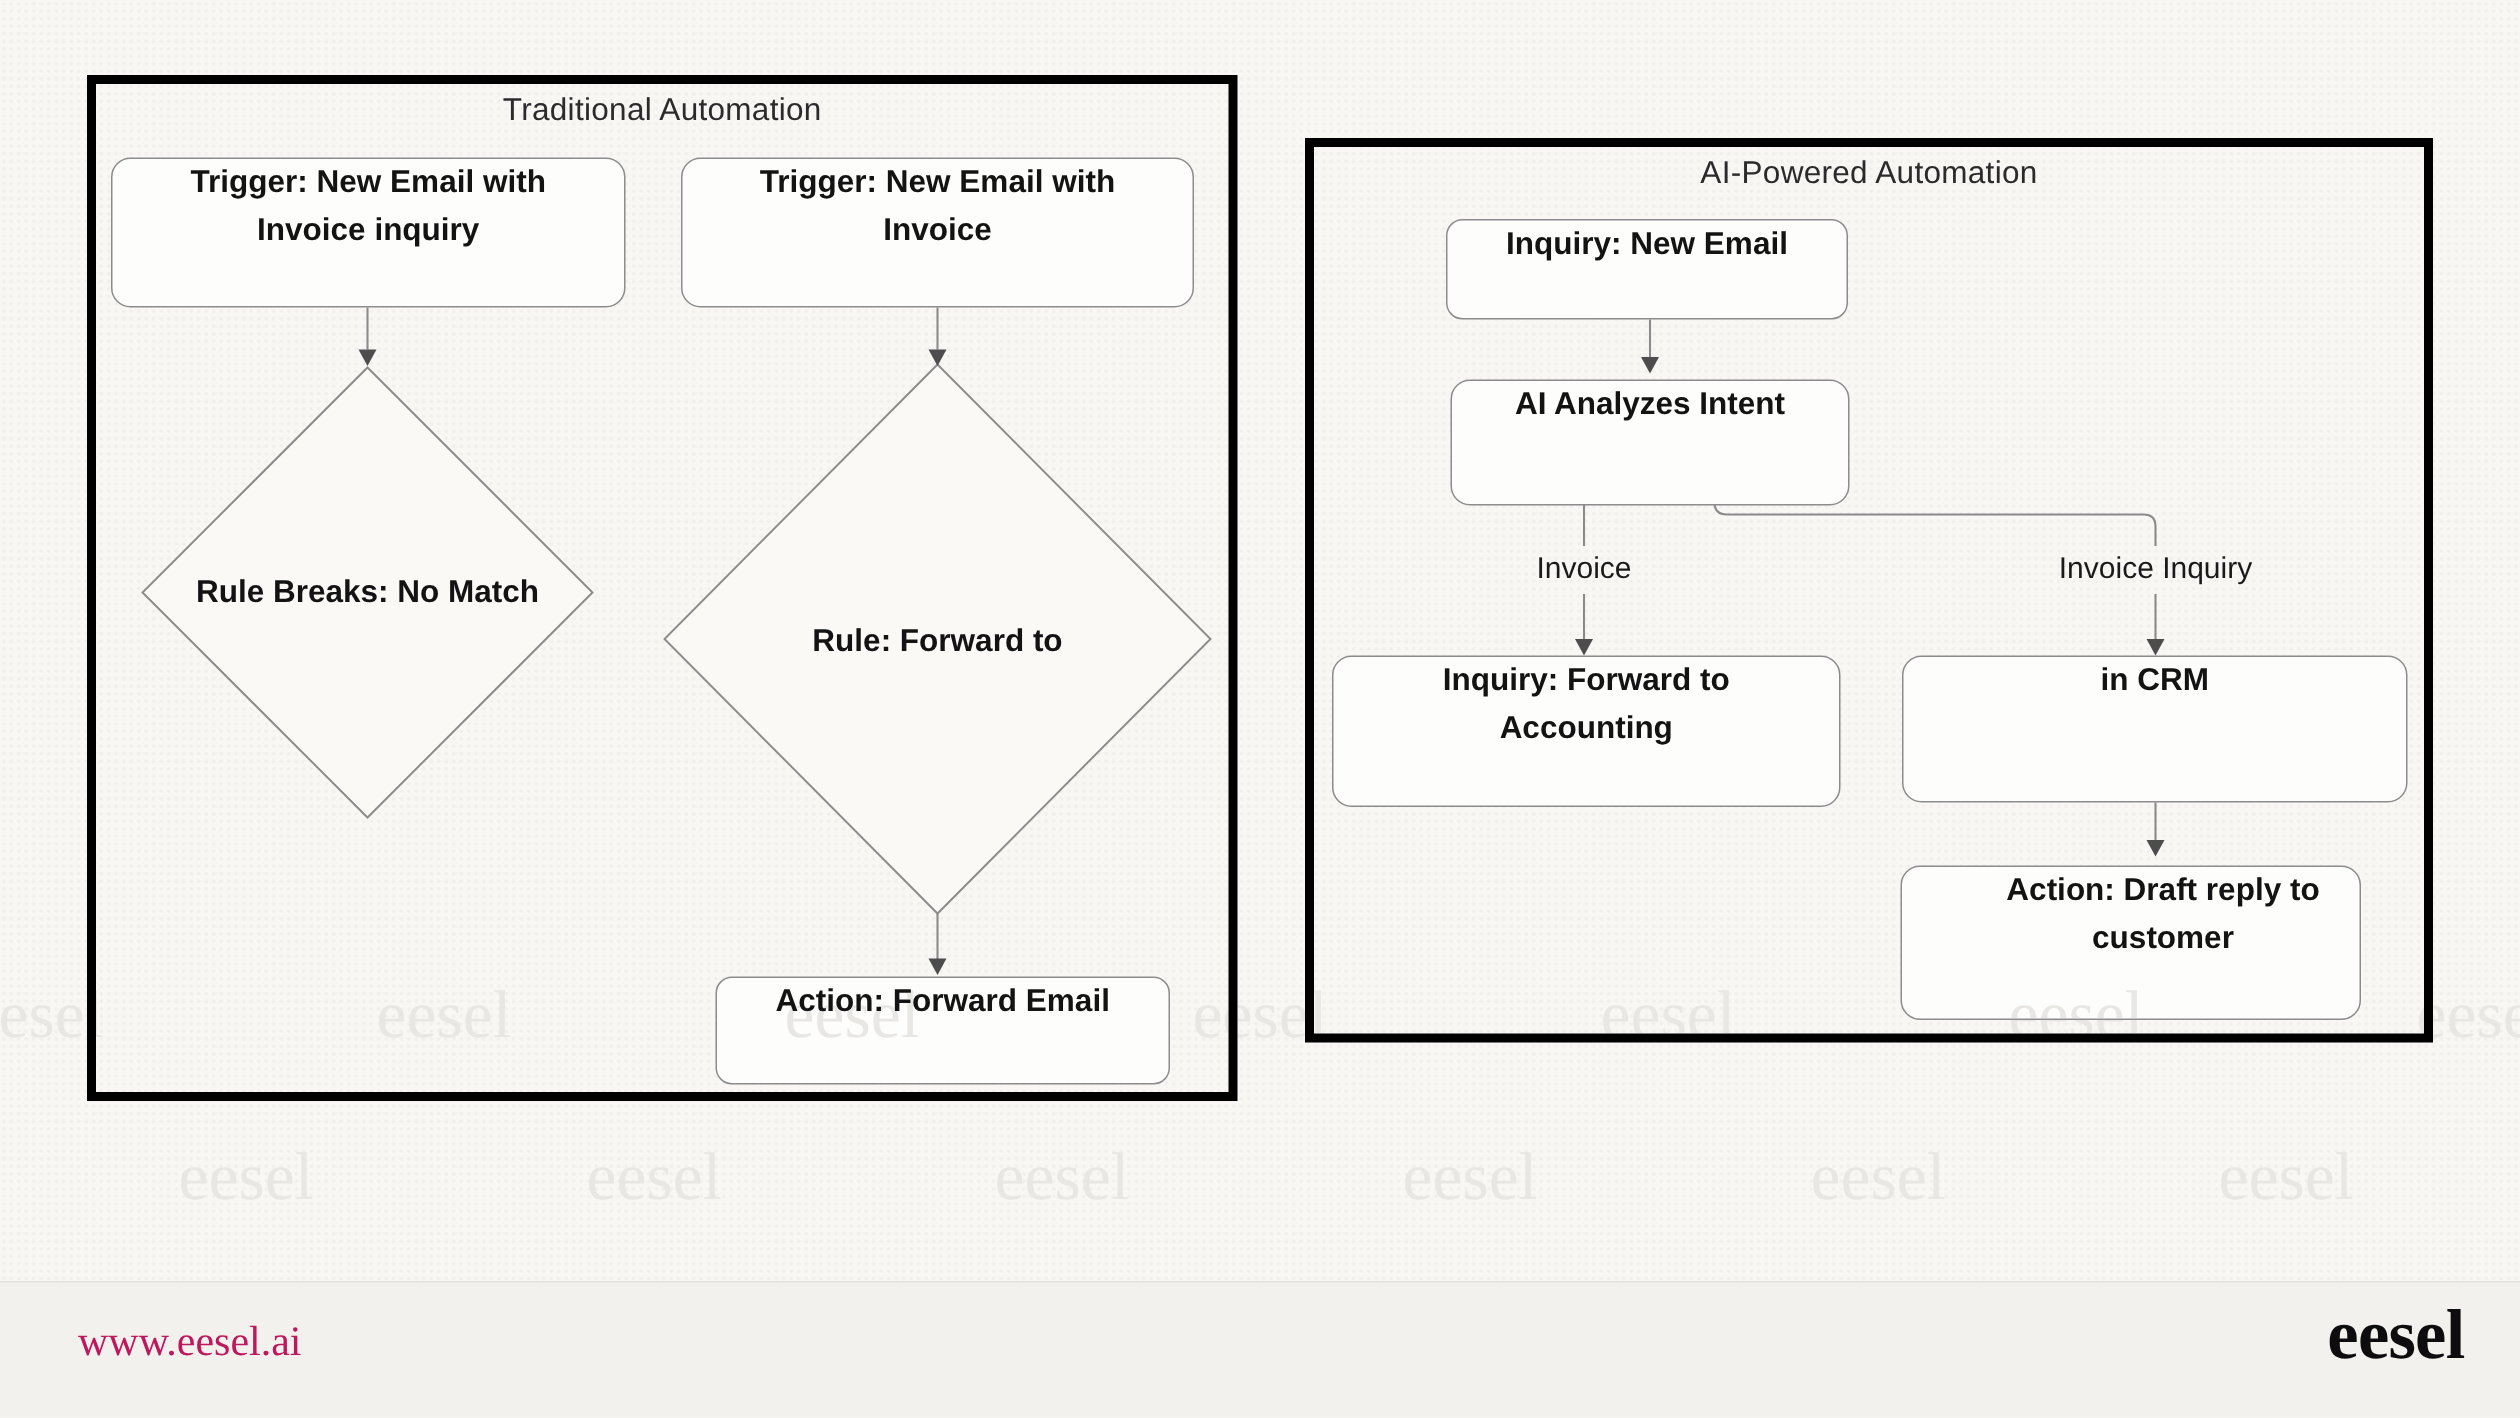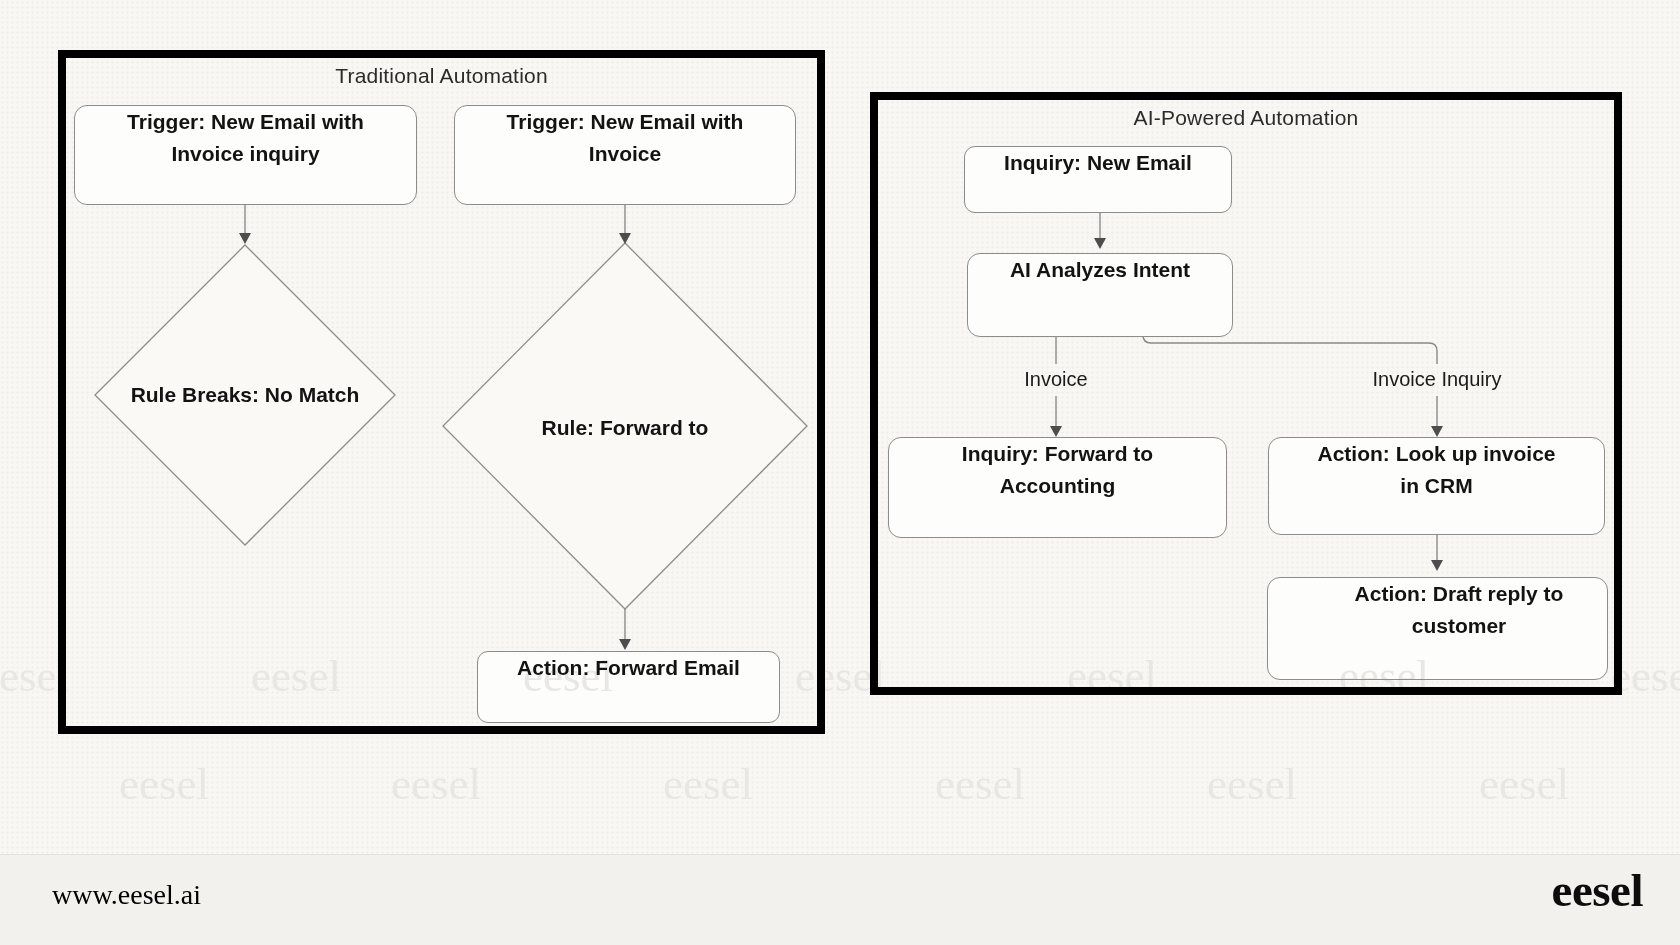--- a/index.html
+++ b/index.html
@@ -5,21 +5,21 @@
   html,body{margin:0;padding:0;}
   body{
     width:1680px;height:945px;position:relative;overflow:hidden;
     background-color:#f8f7f4;
     background-image:radial-gradient(circle, rgba(130,122,108,0.055) 1px, transparent 1.3px);
     background-size:5px 5px;
     font-family:"Liberation Sans", sans-serif;
     -webkit-font-smoothing:antialiased;
   }
   .panel{
-    position:absolute;border:8px solid #000000;background:transparent;box-sizing:border-box;
+    position:absolute;border:6px solid #000000;background:transparent;box-sizing:border-box;
   }
   .panel-title{
     position:absolute;left:0;right:0;top:6px;text-align:center;
     font-size:21px;font-weight:400;color:#2b2b2b;letter-spacing:0.2px;
   }
   svg.links{position:absolute;left:0;top:0;z-index:2;}
   .node{
     position:absolute;z-index:3;box-sizing:border-box;
     background:#fdfdfc;border:1.6px solid #8c8c8c;border-radius:13px;
     display:flex;flex-direction:column;align-items:center;justify-content:flex-start;
@@ -37,21 +37,21 @@
     position:absolute;z-index:10;transform:translate(-50%,-50%);
     font-family:"Liberation Serif", serif;font-size:45px;font-weight:400;
     color:#e8e7e3;mix-blend-mode:darken;white-space:nowrap;pointer-events:none;
   }
   .footer{
     position:absolute;left:0;right:0;top:854px;height:91px;z-index:4;
     background:#f2f1ee;border-top:1px solid #e3e2df;
   }
   .footer-url{
     position:absolute;left:52px;top:24px;
-    font-family:"Liberation Serif", serif;font-size:28px;color:#000000;
+    font-family:"Liberation Serif", serif;font-size:28px;color:#be185d;
   }
   .footer-logo{
     position:absolute;right:37px;top:8px;
     font-family:"Liberation Serif", serif;font-size:47px;font-weight:600;
     color:#0d0d0d;letter-spacing:-0.5px;
   }
 </style>
 </head>
 <body>
 
@@ -125,25 +125,24 @@
 <div class="edge-label" style="left:946px;top:368px;">Invoice</div>
 
 <div class="edge-label" style="left:1327px;top:368px;">Invoice Inquiry</div>
 
 <div class="node" style="left:888px;top:437px;width:339px;height:101px;">
   <span>Inquiry: Forward to</span>
   <span>Accounting</span>
 </div>
 
 <div class="node" style="left:1268px;top:437px;width:337px;height:98px;">
-  <span>Action: Look up invoice</span>
   <span>in CRM</span>
 </div>
 
-<div class="node" style="left:1267px;top:577px;width:341px;height:103px;padding-left:43px;">
+<div class="node" style="left:1267px;top:577px;width:307px;height:103px;padding-left:43px;">
   <span>Action: Draft reply to</span>
   <span>customer</span>
 </div>
 
 <div id="watermarks">
     <span class="wm" style="left: 24px; top: 676px; color: rgb(232, 231, 227);">eesel</span>
     <span class="wm" style="left: 296px; top: 676px; color: rgb(232, 231, 227);">eesel</span>
     <span class="wm" style="left: 568px; top: 676px; color: rgb(232, 231, 227);">eesel</span>
     <span class="wm" style="left: 840px; top: 676px; color: rgb(232, 231, 227);">eesel</span>
     <span class="wm" style="left: 1112px; top: 676px; color: rgb(232, 231, 227);">eesel</span>

